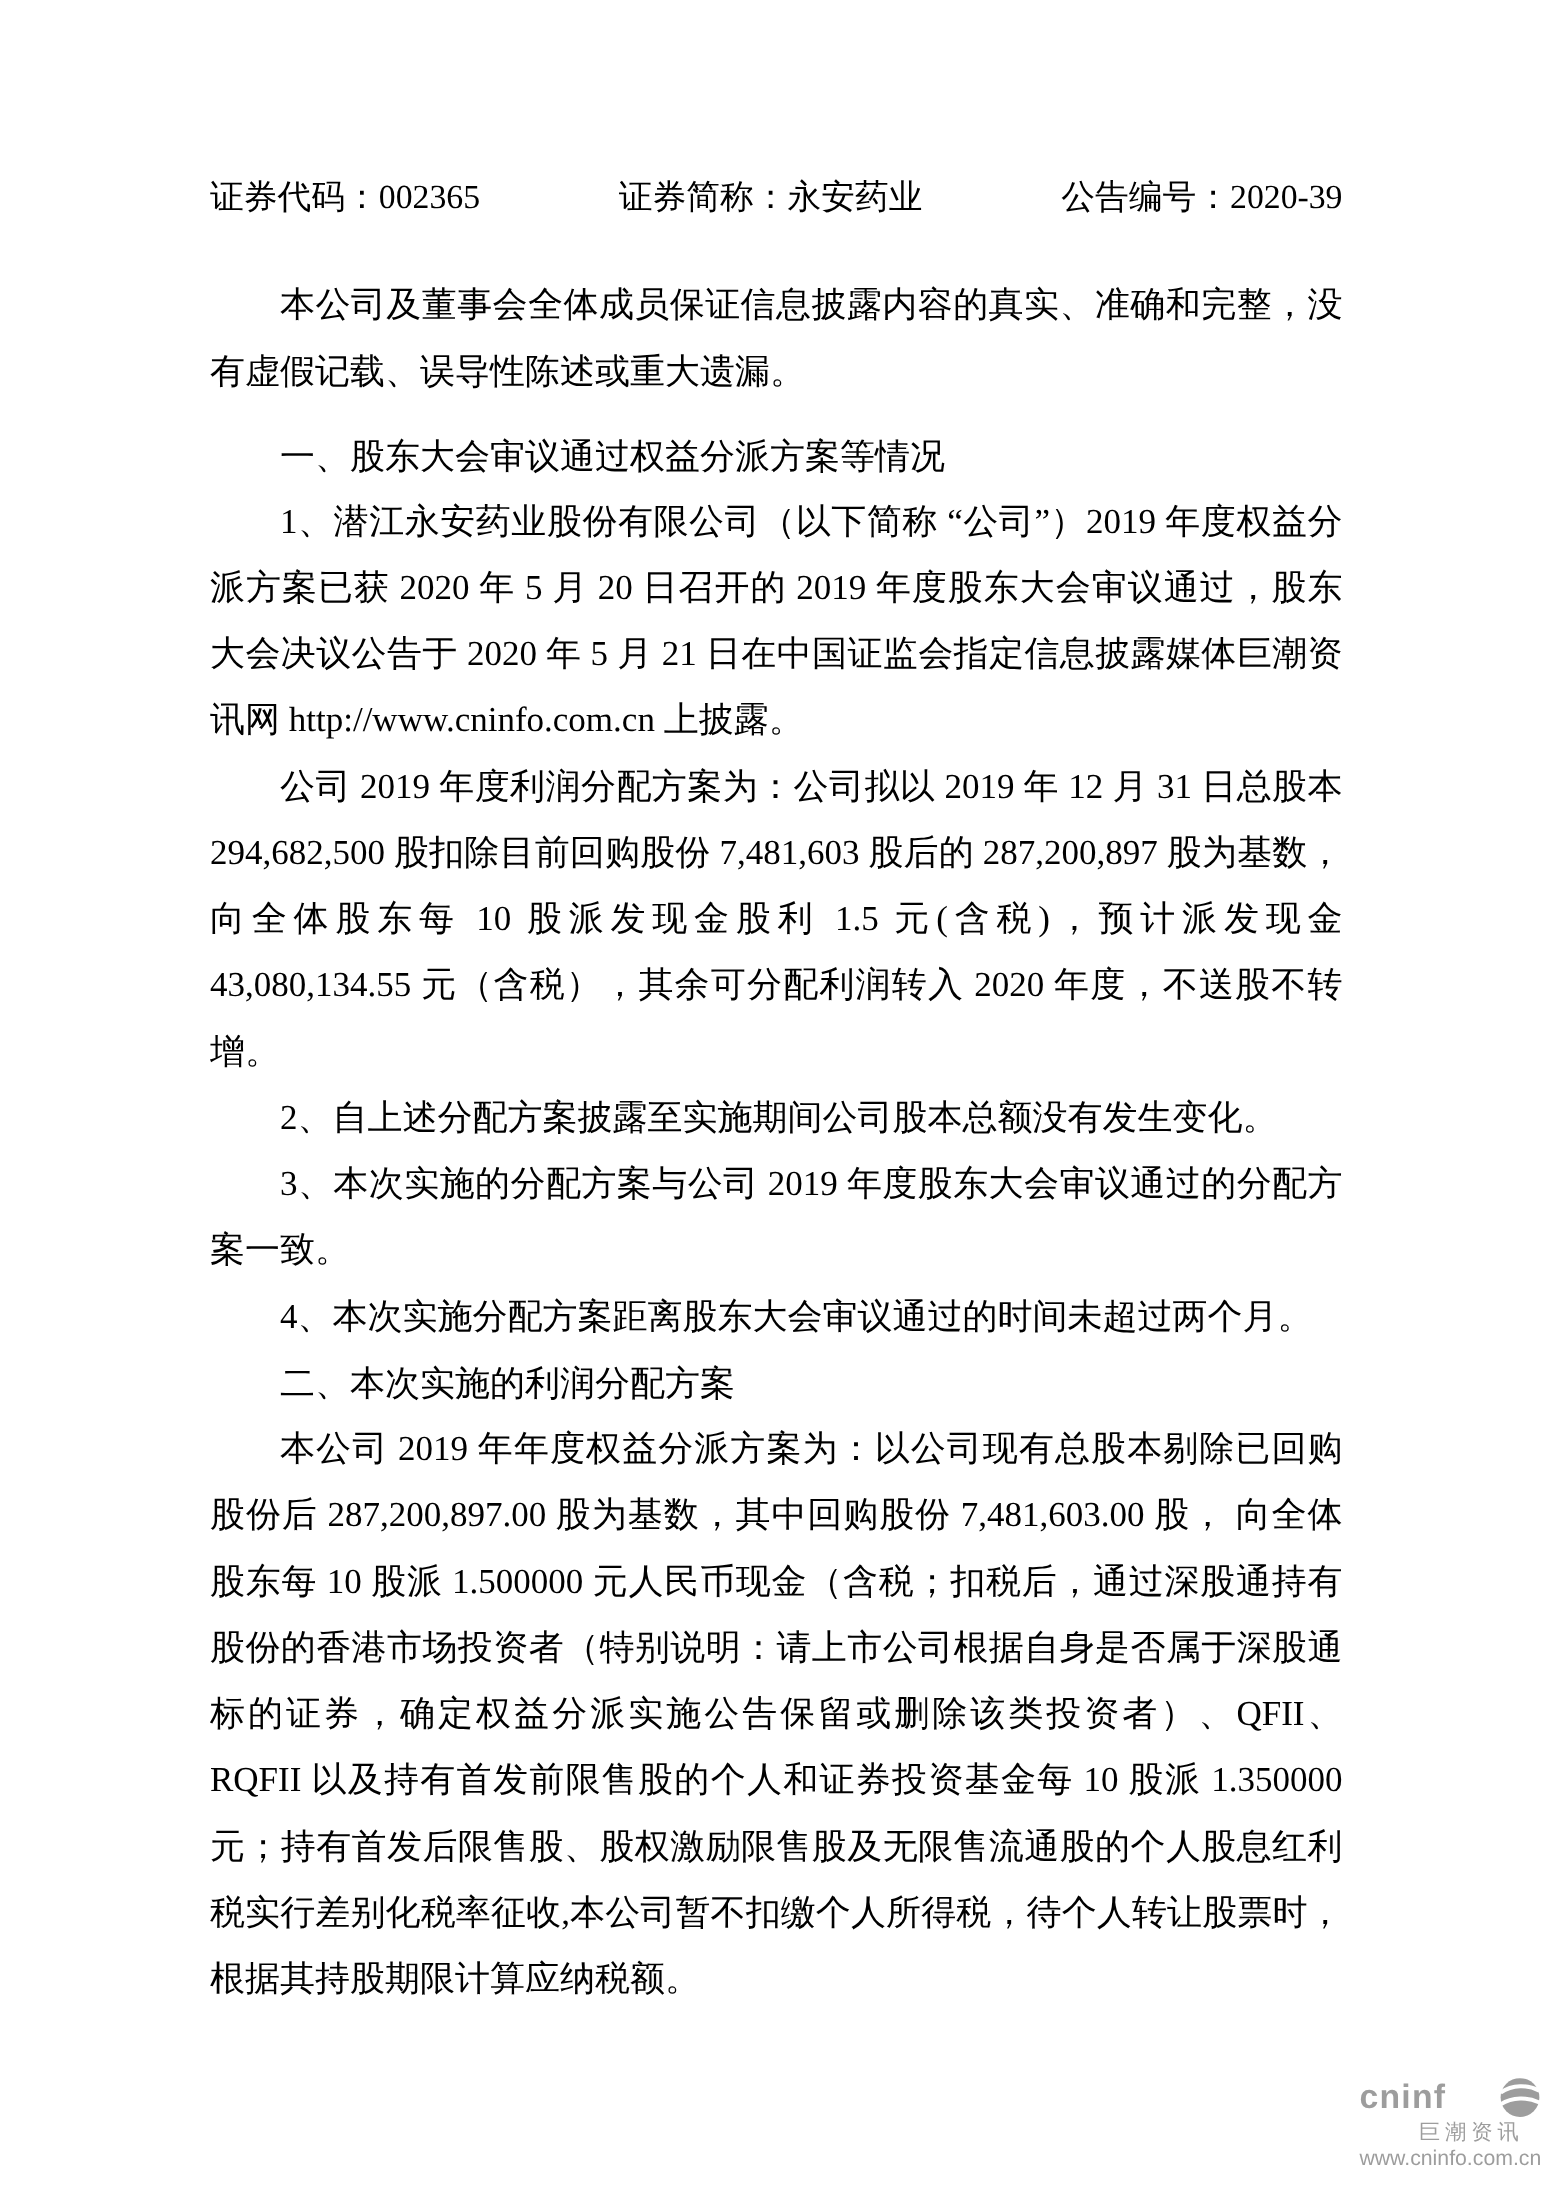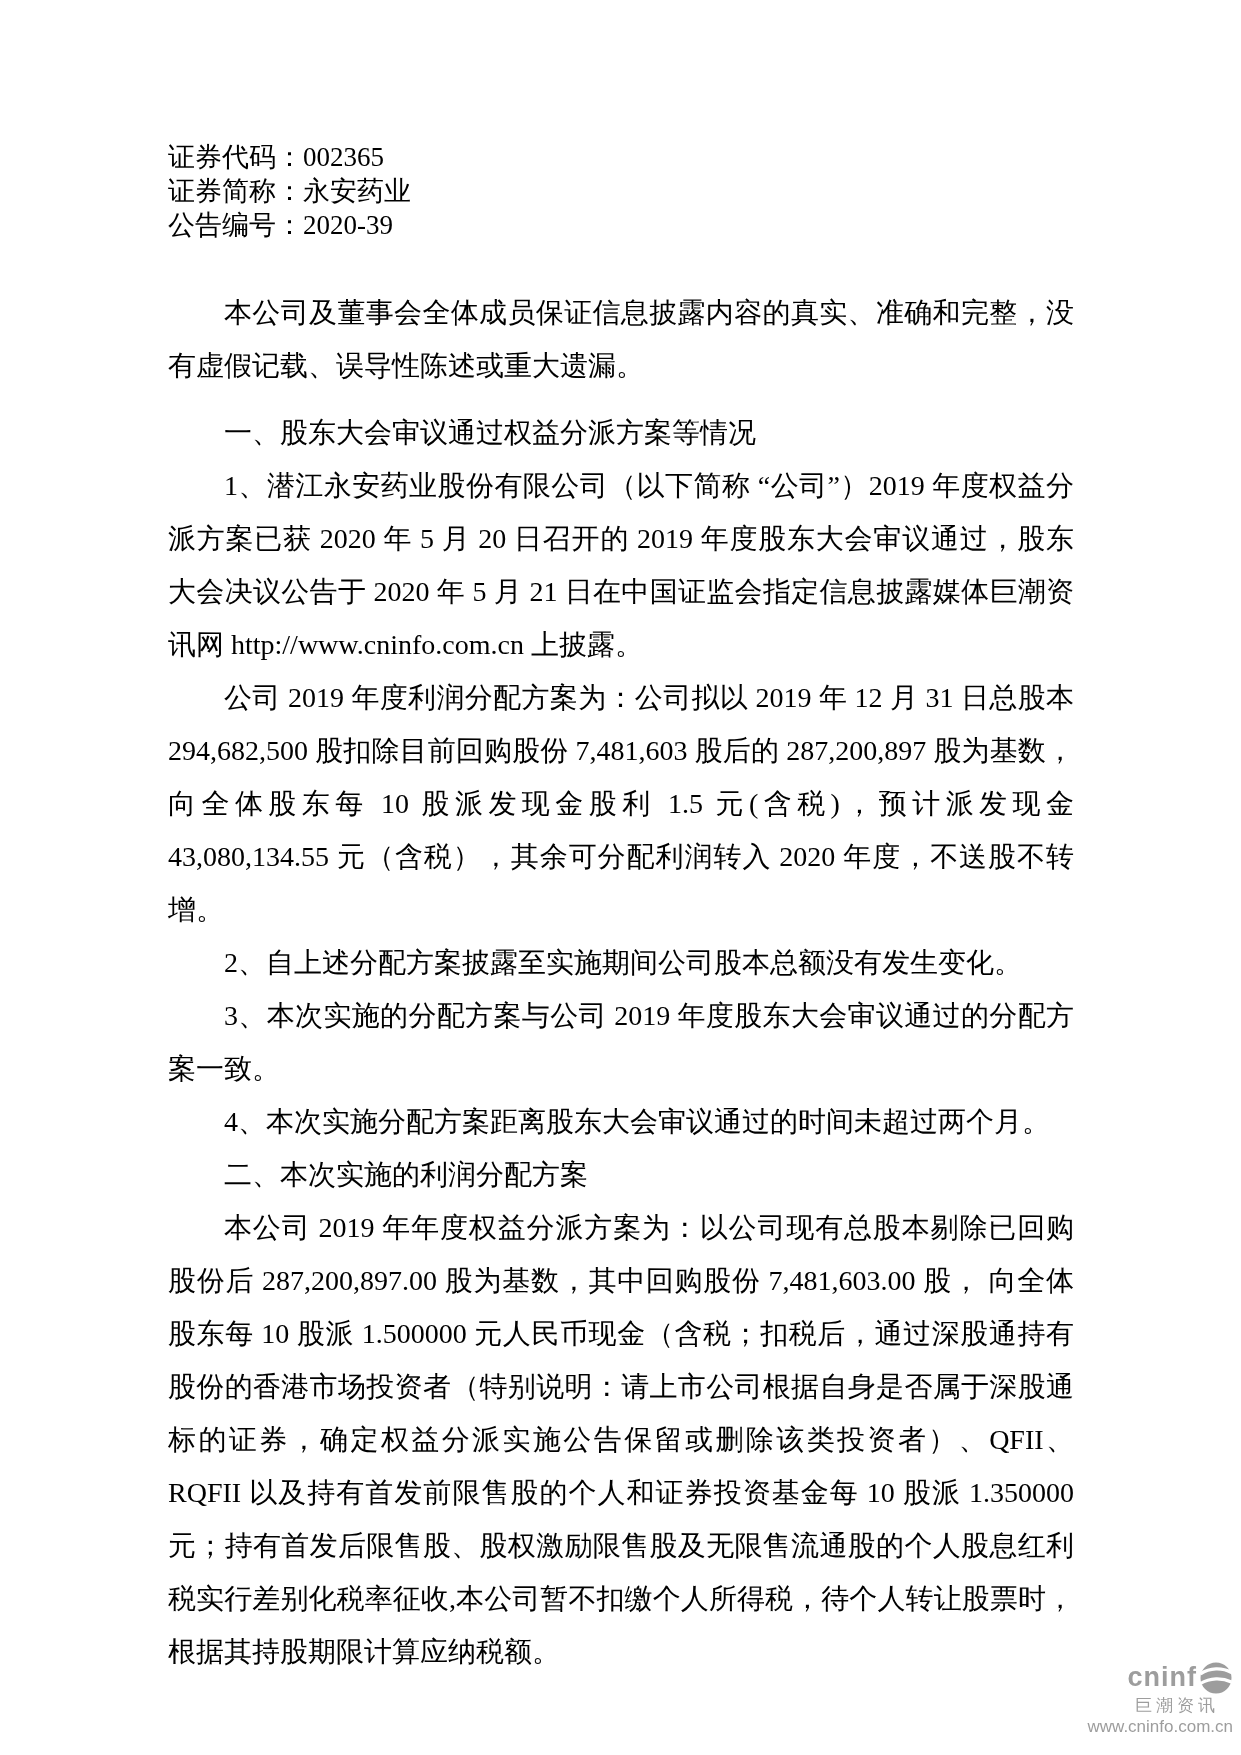--- a/index.html
+++ b/index.html
@@ -23,21 +23,20 @@
     top: 140px;
     width: 906px;
   }
   .doc-header {
     display: flex;
     justify-content: space-between;
     align-items: baseline;
     font-size: 27px;
     line-height: 34px;
     white-space: nowrap;
-    flex-direction: column;
   }
   .title-line {
     text-align: center;
     font-family: "Liberation Sans", "DejaVu Sans", sans-serif;
     font-weight: bold;
     font-size: 35px;
     line-height: 1.15;
     margin: 0;
   }
   .title-line.first  { margin-top: 60px; }
@@ -66,21 +65,21 @@
     right: 8px;
     bottom: 18px;
     text-align: right;
     color: #9d9d9d;
     font-family: "Liberation Sans", "DejaVu Sans", sans-serif;
     line-height: 1.1;
   }
   .wm-top {
     display: flex;
     align-items: center;
-    justify-content: flex-end;
+    justify-content: space-between;
     gap: 2px;
   }
   .wm-logo-text {
     font-weight: bold;
     font-size: 27px;
     letter-spacing: 1px;
   }
   .wm-cn {
     font-size: 17px;
     letter-spacing: 4px;

